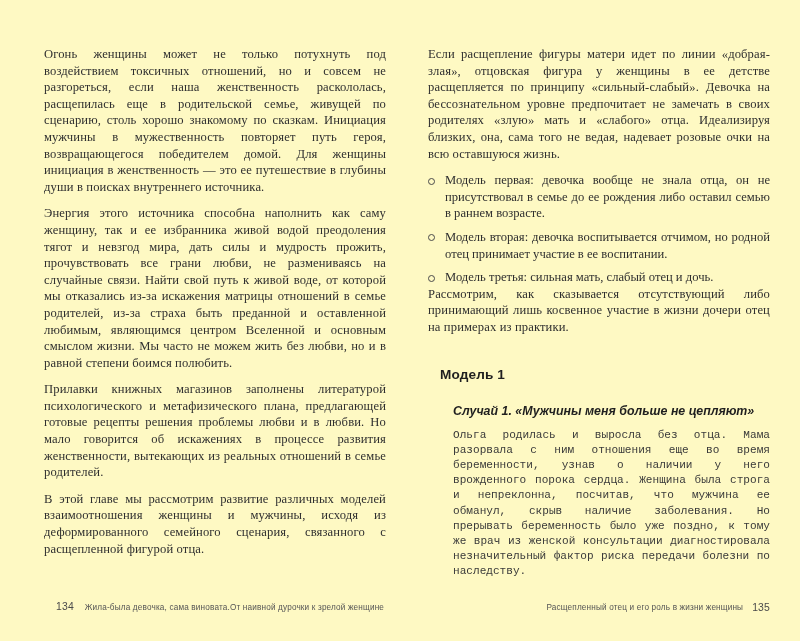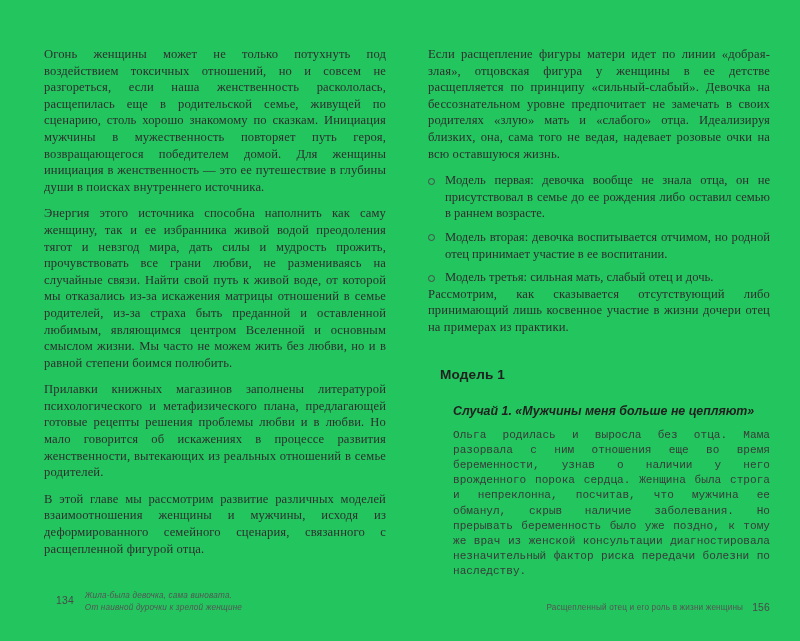--- a/index.html
+++ b/index.html
@@ -14,21 +14,21 @@
     overflow: hidden;
     font-family: "Liberation Serif", "DejaVu Serif", serif;
     color: #2b2b2b;
     -webkit-font-smoothing: antialiased;
   }
 
   .spread {
     position: relative;
     width: 800px;
     height: 641px;
-    background: #22c55e;
+    background: #fef9c3;
     display: flex;
   }
 
   .page {
     position: relative;
     width: 400px;
     height: 641px;
     box-sizing: border-box;
   }
 
@@ -143,22 +143,21 @@
   .footer-left .folio {
     font-size: 10.4px;
     font-weight: normal;
     color: #4a4a4a;
     line-height: 11.4px;
     position: relative;
     top: -0.5px;
   }
   .footer-left .runhead-lines {
     display: flex;
-    flex-direction: column;
-    font-style: italic;
+    flex-direction: row;
   }
   .footer-right {
     right: 30px;
     display: flex;
     align-items: flex-start;
     gap: 9px;
   }
   .footer-right .folio {
     font-size: 10.4px;
     color: #4a4a4a;
@@ -210,17 +209,17 @@
       <h2 class="model-heading">Модель 1</h2>
 
       <div class="case-block">
         <h3 class="case-title">Случай 1. «Мужчины меня больше не цепляют»</h3>
         <p class="case-body">Ольга родилась и выросла без отца. Мама разорвала с ним отношения еще во время беременности, узнав о наличии у него врожденного порока сердца. Женщина была строга и непреклонна, посчитав, что мужчина ее обманул, скрыв наличие заболевания. Но прерывать беременность было уже поздно, к тому же врач из женской консультации диагностировала незначительный фактор риска передачи болезни по наследству.</p>
       </div>
     </div>
 
     <div class="footer footer-right">
       <span>Расщепленный отец и его роль в жизни женщины</span>
-      <span class="folio">156</span>
+      <span class="folio">135</span>
     </div>
   </div>
 
 </div>
 
 </body></html>

